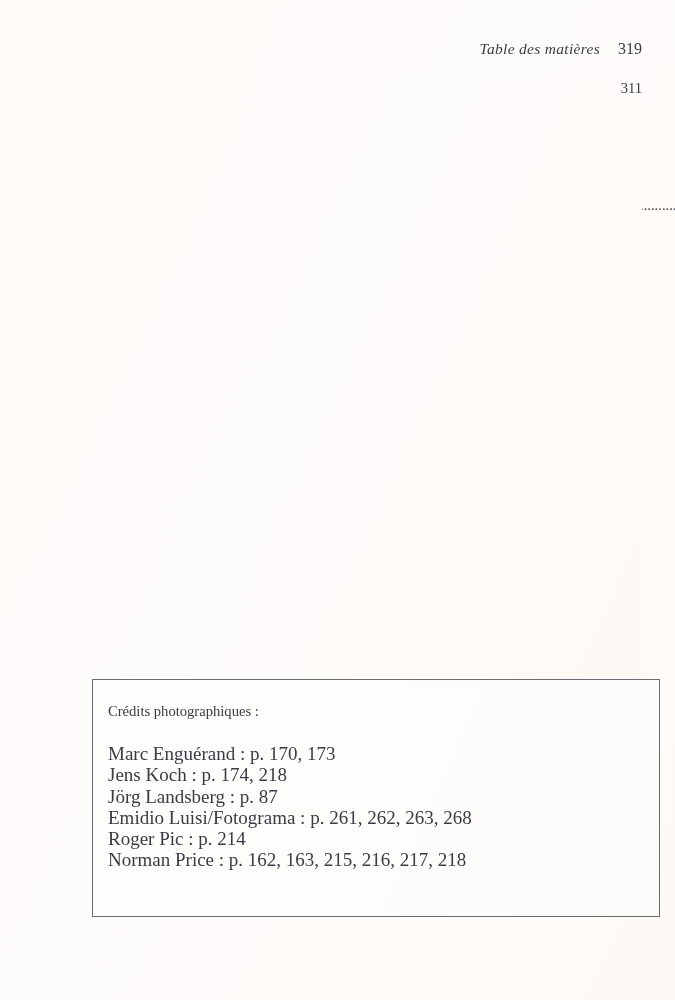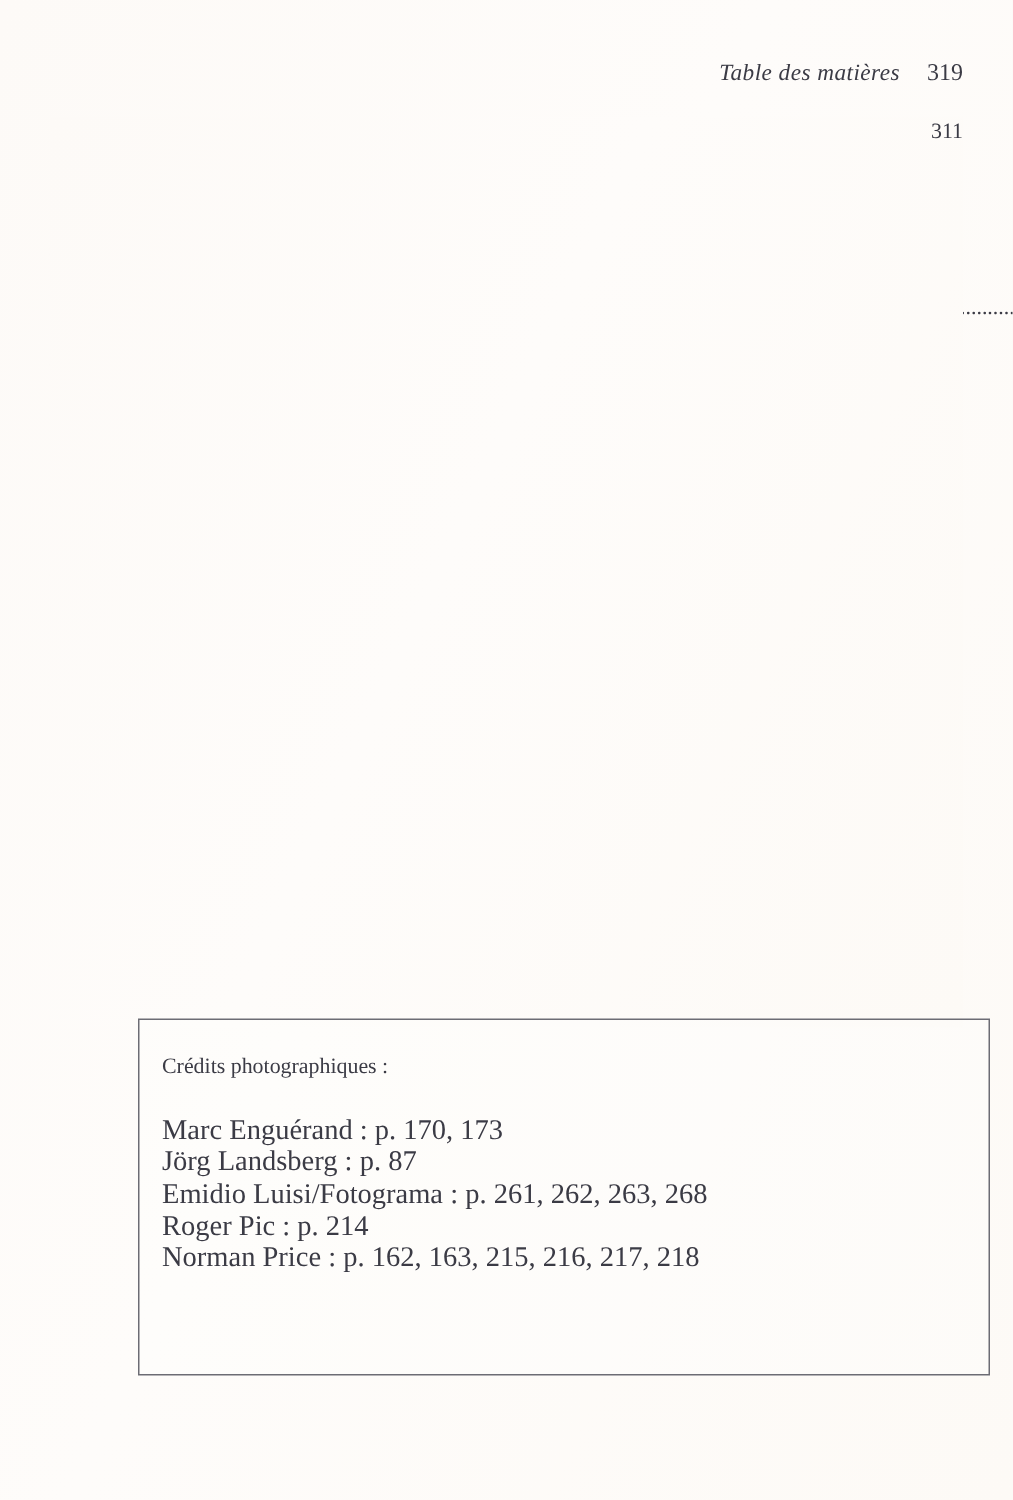--- a/index.html
+++ b/index.html
@@ -322,20 +322,21 @@
   </div>
 
   <div class="bleed">
     <div>&nbsp;</div>
   </div>
 
   <div class="credits-box">
     <div class="credits-inner">
       <div class="credits-title">Crédits photographiques :</div>
       <div class="credit-line">Marc Enguérand : p. 170, 173</div>
+      <div class="credit-line">Jens Koch : p. 174, 218</div>
       <div class="credit-line">Jörg Landsberg : p. 87</div>
       <div class="credit-line">Emidio Luisi/Fotograma : p. 261, 262, 263, 268</div>
       <div class="credit-line">Roger Pic : p. 214</div>
       <div class="credit-line">Norman Price : p. 162, 163, 215, 216, 217, 218</div>
     </div>
   </div>
 
 </div>
 
 </body></html>

